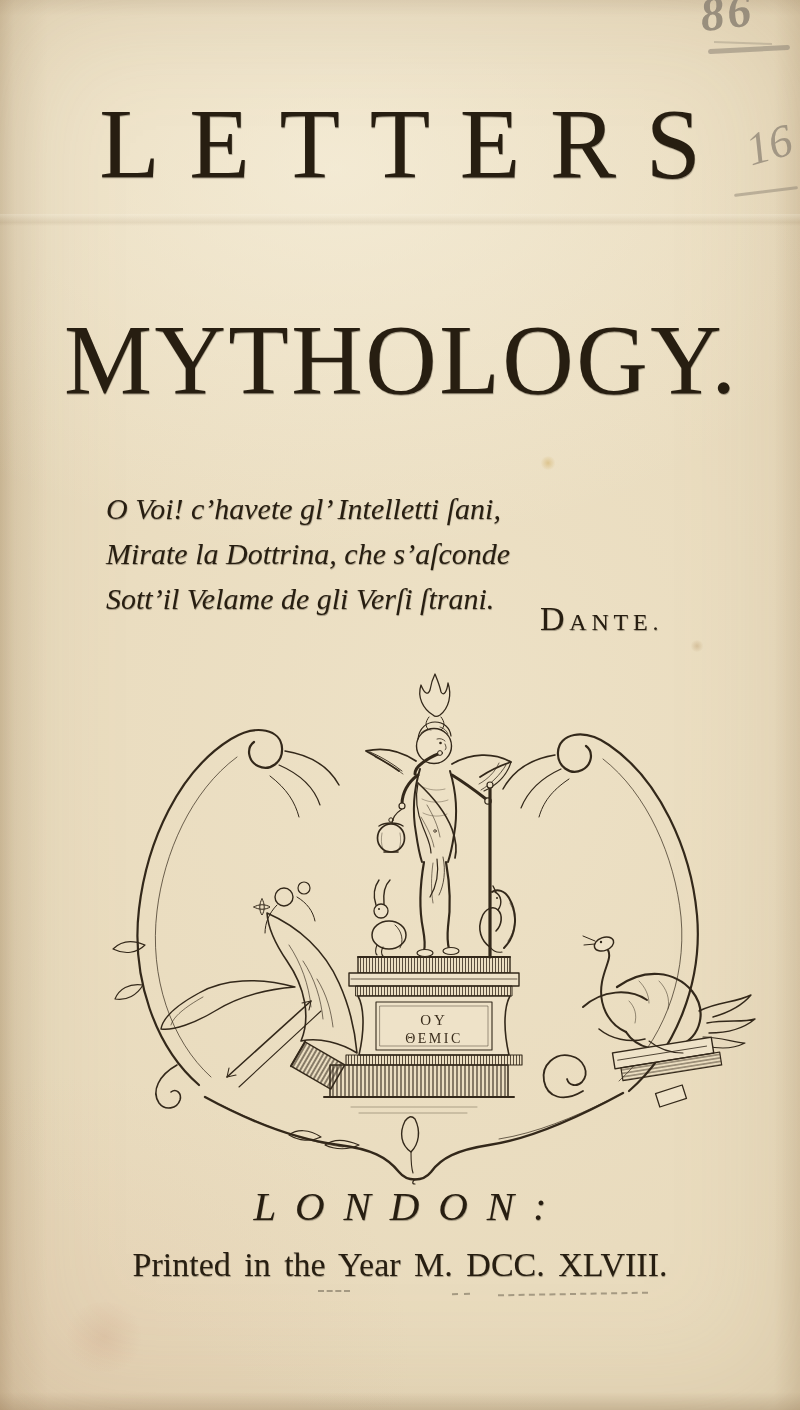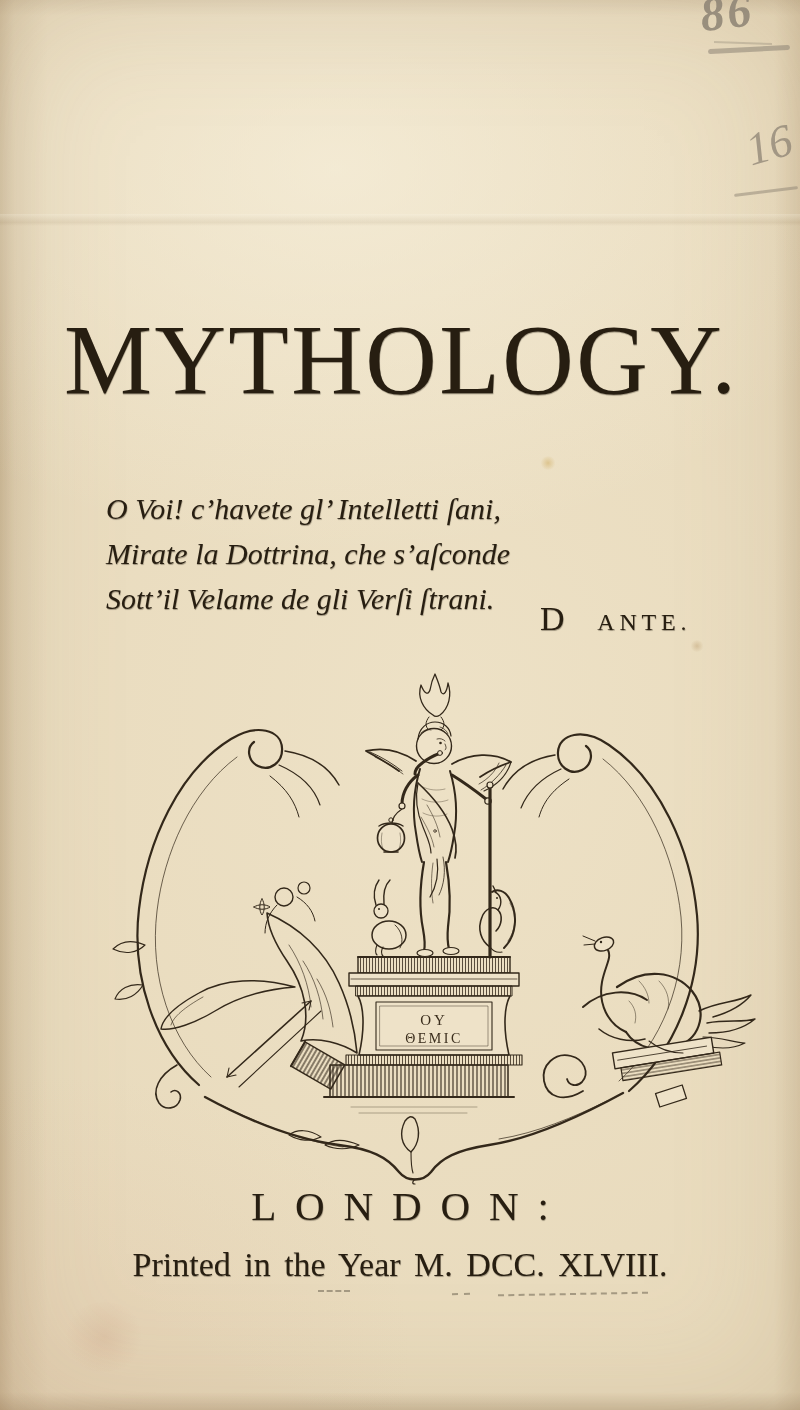--- a/index.html
+++ b/index.html
@@ -51,24 +51,24 @@
   
   .t-letters{ top:94px; font-size:99px; letter-spacing:.30em; text-indent:.30em; line-height:1; }
   .t-concerning{ top:246px; font-size:37px; letter-spacing:.40em; text-indent:.40em; line-height:1; }
   .t-mythology{ top:310px; font-size:99px; letter-spacing:.025em; text-indent:.025em; line-height:1; }
 
   
   .epigraph{ left:106px; top:486px; font-style:italic; font-size:30px; line-height:45px; width:520px; }
   .epigraph p{ margin:0; }
   .attribution{ left:540px; top:600px; letter-spacing:.30em; }
   .attribution .cap{ font-size:34px; }
-  .attribution .rest{ font-size:24px;margin-left:28px; }
-
-  
-  .t-london{ top:1182px; font-size:41px; letter-spacing:.46em; text-indent:.46em; }
+  .attribution .rest{ font-size:24px; }
+
+  
+  .t-london{ top:1182px; font-style:italic; font-size:41px; letter-spacing:.46em; text-indent:.46em; }
   .t-printed{ top:1246px; font-size:34px; word-spacing:5px; }
   .dash{ border-top:2px dashed rgba(110,100,82,.55); height:0; }
   .dash1{ left:318px; top:1290px; width:32px; }
   .dash2{ left:452px; top:1293px; width:18px; transform:rotate(-1deg); }
   .dash3{ left:498px; top:1293px; width:150px; transform:rotate(-1deg); }
 
   .vignette{ left:58px; top:645px; }
 </style>
 </head>
 <body>
@@ -77,20 +77,21 @@
 
   <div class="abs crease"></div>
   <div class="abs fox fox1"></div>
   <div class="abs fox fox2"></div>
   <div class="abs fox fox3"></div>
 
   <div class="abs pencil shelf">86</div>
   <div class="abs shelf-line"></div>
   <div class="abs shelf-line2"></div>
 
+  <div class="abs ctr ink t-letters">LETTERS</div>
 
   <div class="abs pencil price">16</div>
   <div class="abs price-line"></div>
 
 
   <div class="abs ink epigraph">
     <p>O Voi! c’havete gl’ Intelletti ſani,</p>
     <p>Mirate la Dottrina, che s’aſconde</p>
     <p>Sott’il Velame de gli Verſi ſtrani.</p>
   </div>

